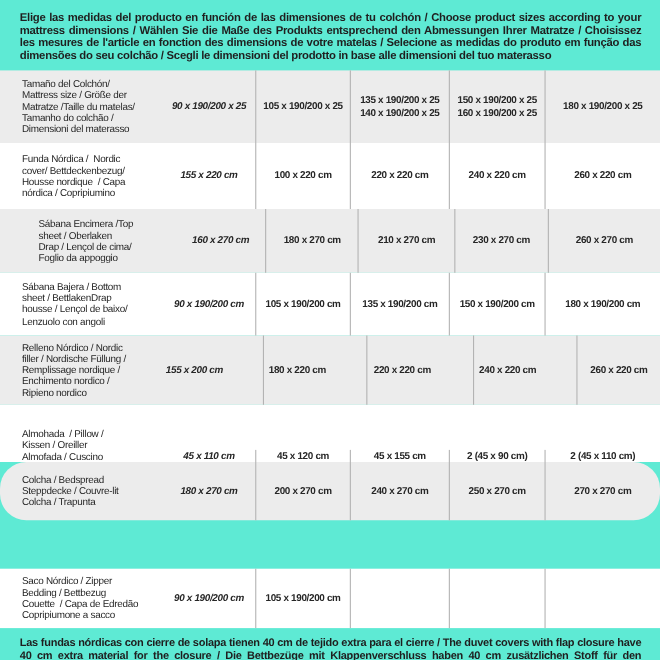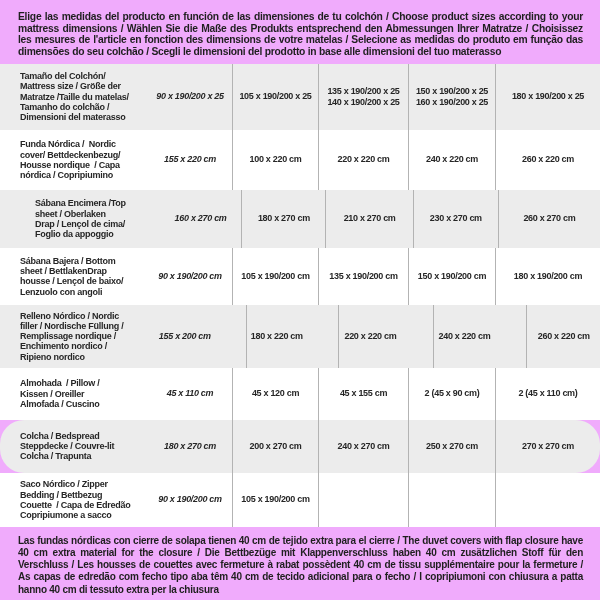--- a/index.html
+++ b/index.html
@@ -1,35 +1,35 @@
 <!DOCTYPE html>
 <html><head>
 <meta charset="utf-8">
 <style>
   html,body{margin:0;padding:0;background:#ffffff;}
   .page{
     width:600px;height:600px;box-sizing:border-box;
     font-family:"Liberation Sans","DejaVu Sans",sans-serif;
-    color:#262626;background:#f0abfc;overflow:hidden;
+    color:#262626;background:#5eead4;overflow:hidden;
   }
   .intro{
     padding:11px 17px 0 18px;
     font-size:10.3px;line-height:11.7px;font-weight:bold;
     letter-spacing:-0.25px;text-align:justify;color:#1f1f1f;
   }
   .sizetable{margin-top:6px;}
   .trow{display:flex;width:600px;box-sizing:border-box;align-items:stretch;}
   .trow.gray{background:#ececec;}
   .trow.white{background:#ffffff;}
   .r0{height:66px;}.r1{height:60px;}.r2{height:58px;padding-left:15px;}.r3{height:57px;}
-  .r4{height:63px;gap:32px;}.r5{height:52px;}.r6{height:53px;border-radius:24px;}.r7{height:54px;}
+  .r4{height:63px;gap:32px;}.r5{height:52px;align-items:flex-end;}.r6{height:53px;border-radius:24px;}.r7{height:54px;margin-top:44px;}
   .tlabel{
     width:148px;box-sizing:border-box;padding-left:20px;
     display:flex;align-items:center;
-    font-size:9px;line-height:10.3px;font-weight:bold;
+    font-size:9px;line-height:10.3px;font-weight:normal;
     letter-spacing:-0.25px;white-space:pre;overflow:visible;
   }
   .tcell{
     box-sizing:border-box;display:flex;align-items:center;justify-content:center;
     text-align:center;font-size:9px;line-height:11px;font-weight:bold;
     letter-spacing:-0.3px;white-space:pre;
   }
   .c1{width:84px;font-style:italic;}
   .c2{width:86px;}
   .c3{width:90px;}

